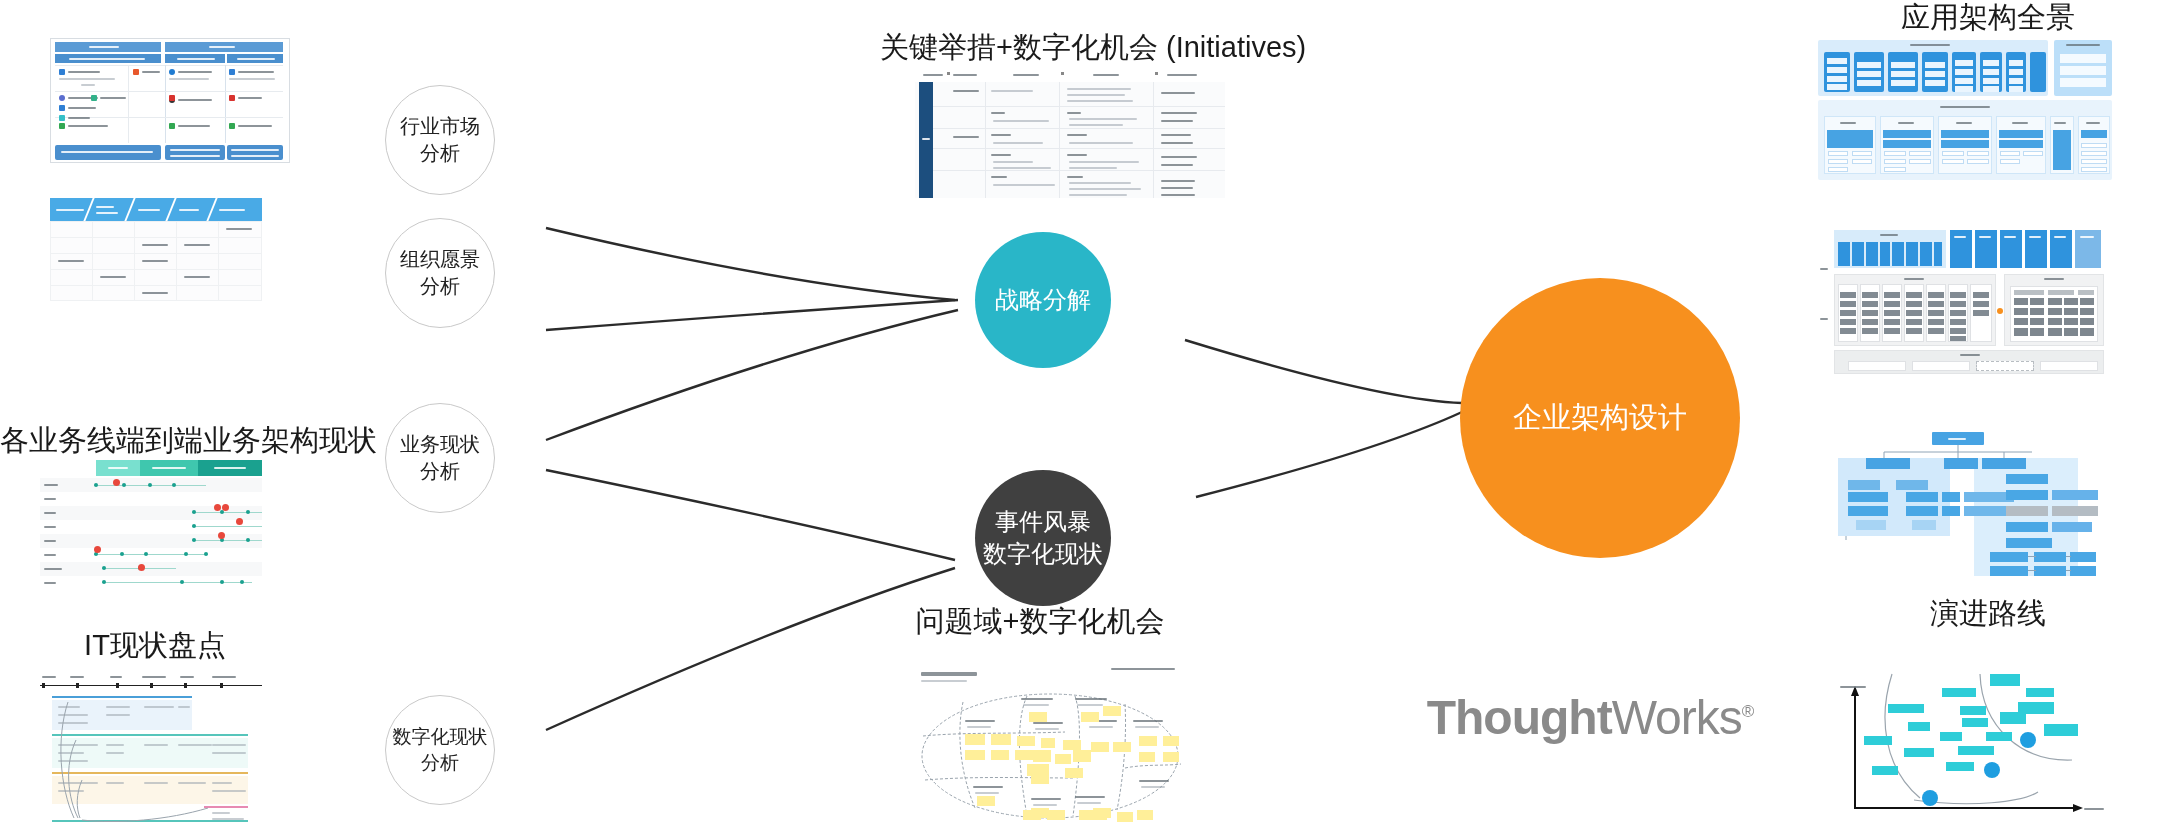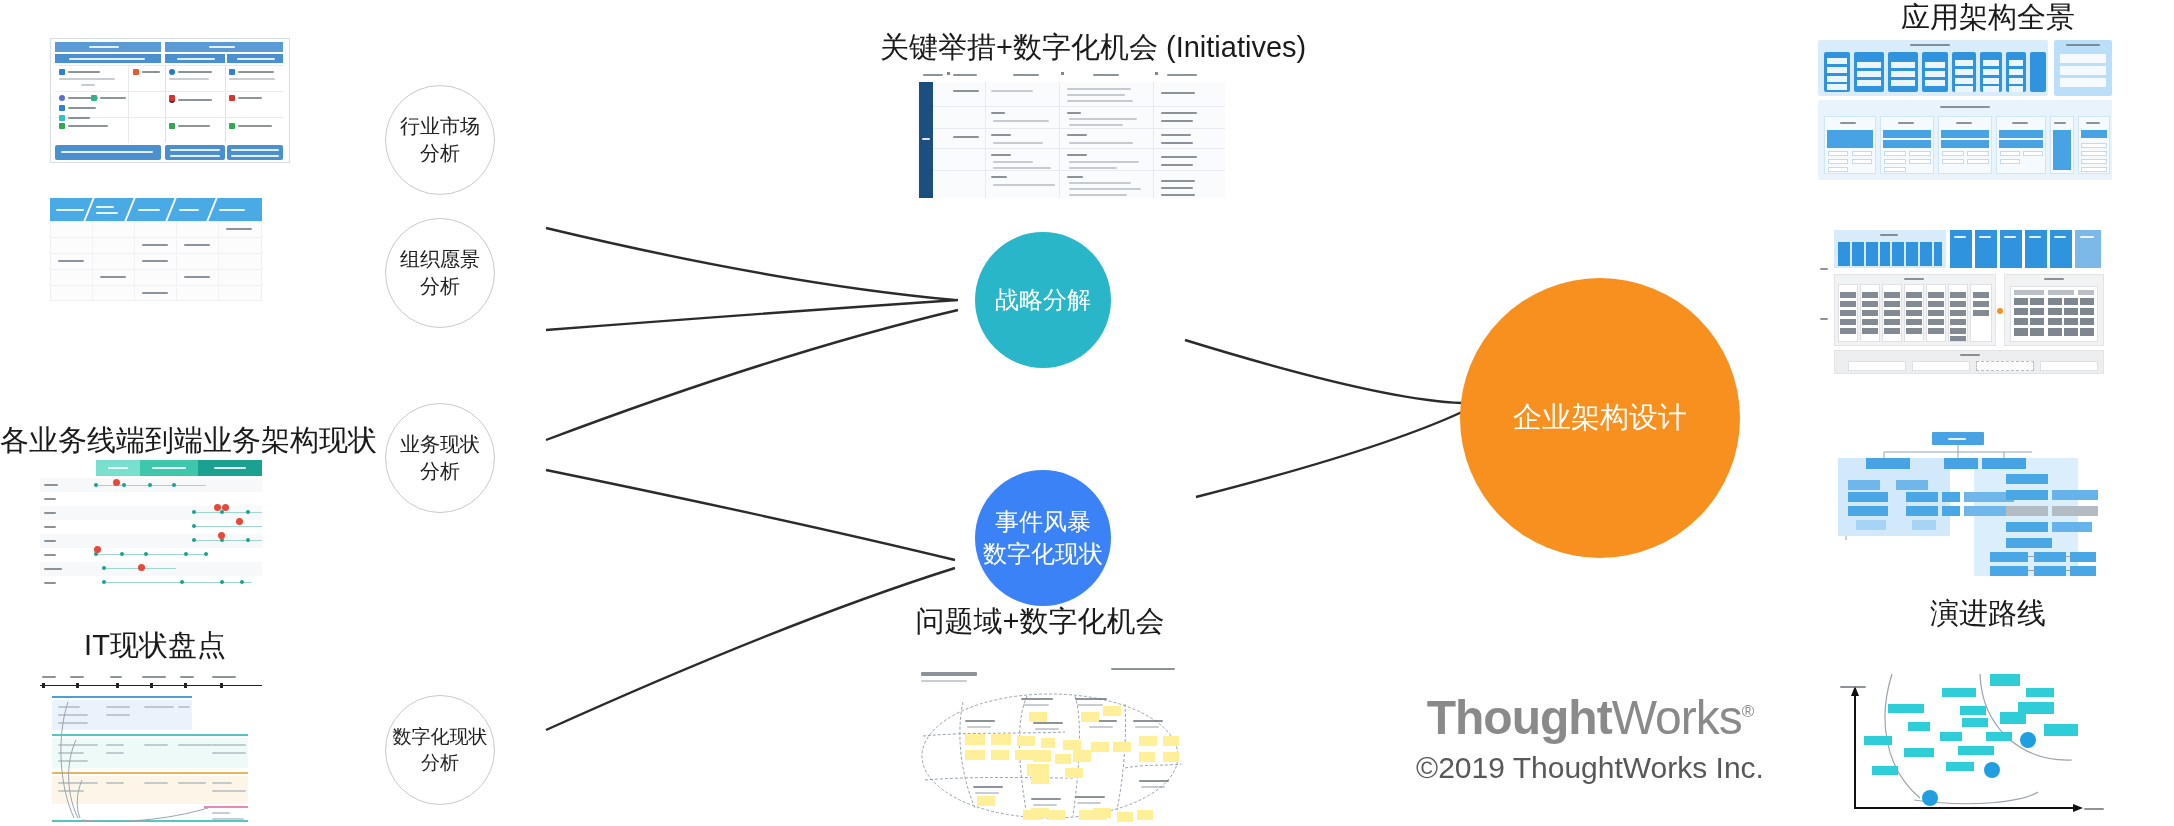--- a/index.html
+++ b/index.html
@@ -426,21 +426,21 @@
       <div class="txtline dark" style="left:246px;top:126px;width:34px;"></div>
     </div>
   </div>
 
   <div class="circle-solid circle-teal" style="left:975px; top:232px; width:136px; height:136px; background:#29b6c8;">
     <div>
       <div>战略分解</div>
     </div>
   </div>
 
-  <div class="circle-solid circle-teal" style="left:975px; top:470px; width:136px; height:136px; background:#3b82f6;">
+  <div class="circle-solid circle-teal" style="left:975px; top:470px; width:136px; height:136px; background:#404040;">
     <div>
       <div>事件风暴</div>
       <div>数字化现状</div>
     </div>
   </div>
 
   <div class="panel-title" style="left:890px; top:606px; width:300px;">问题域+数字化机会</div>
   <div class="thumb" style="left:915px; top:660px; width:270px; height:166px;">
     <div class="thumb-inner">
       <div class="txtline dark" style="left:6px;top:12px;width:56px;height:4px;"></div>
@@ -819,16 +819,15 @@
       <div class="mb" style="left:198px;top:94px;width:16px;height:16px;border-radius:50%;background:#1f9ee0;"></div>
       <div class="mb" style="left:162px;top:124px;width:16px;height:16px;border-radius:50%;background:#1f9ee0;"></div>
       <div class="mb" style="left:100px;top:152px;width:16px;height:16px;border-radius:50%;background:#1f9ee0;"></div>
     </div>
   </div>
 
   <div id="logo-block" style="left:1410px; top:690px; width:360px;">
     <div class="tw-logo">
       <b>Thought</b><span>Works</span><span class="reg">®</span>
     </div>
-    <div class="tw-copy">©2019 ThoughtWorks Inc.</div>
   </div>
 
 </div>
 
 </body></html>

